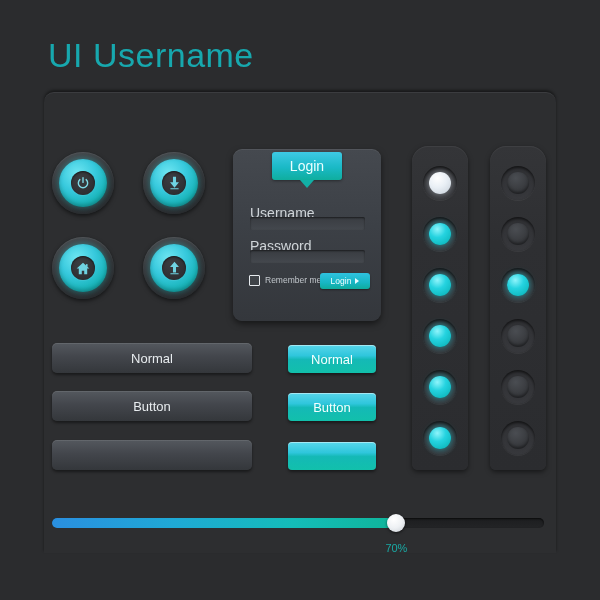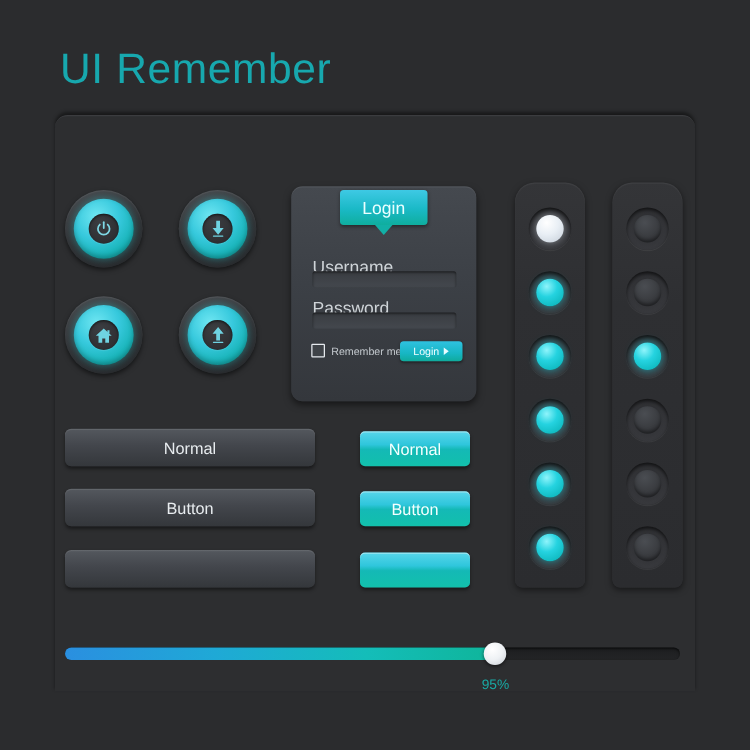--- a/index.html
+++ b/index.html
@@ -126,21 +126,21 @@
     height: 13px;
     border-radius: 2px;
     background: linear-gradient(180deg, #393c41 0%, #44484e 100%);
     box-shadow: inset 0 1px 2px rgba(0,0,0,0.55);
   }
   #remember-row {
     position: absolute;
     left: 249px;
     top: 275px;
     display: flex;
-    align-items: center;
+    align-items: flex-start;
     gap: 5px;
   }
   #remember-checkbox {
     width: 9px; height: 9px;
     border: 1.6px solid #e6eaee;
     background: #3f4348;
     border-radius: 1px;
   }
   #remember-label {
     color: #c3c8cd;
@@ -284,21 +284,21 @@
     position: absolute;
     top: 542px;
     color: #19a9a4;
     font-size: 11px;
     transform: translateX(-50%);
   }
 </style>
 </head>
 <body>
 
-<div id="page-title">UI Remember</div>
+<div id="page-title">UI Username</div>
 
 <div id="stage"></div>
 
 <div class="circle-btn" style="left:52px; top:152px;">
   <div class="disc">
     <div class="inner">
       <span>
         <svg width="14" height="14" viewBox="0 0 24 24" fill="none" stroke="#7fd9e6" stroke-width="2.4" stroke-linecap="round">
           <path d="M12 3 L12 11"></path>
           <path d="M6.6 6.2 A8 8 0 1 0 17.4 6.2"></path>
@@ -415,13 +415,13 @@
 
 <div class="btn-cyan" style="top:345px;">Normal</div>
 <div class="btn-cyan" style="top:393px;">Button</div>
 <div class="btn-cyan" style="top:442px;"></div>
 
 <div id="slider-wrap">
   <div id="slider-track"></div>
   <div id="slider-fill" style="width: 344.4px;"></div>
   <div id="slider-handle" style="left: 344.4px;"></div>
 </div>
-<div id="slider-value" style="left: 396.4px;">95%</div>
+<div id="slider-value" style="left: 396.4px;">70%</div>
 
 </body></html>

